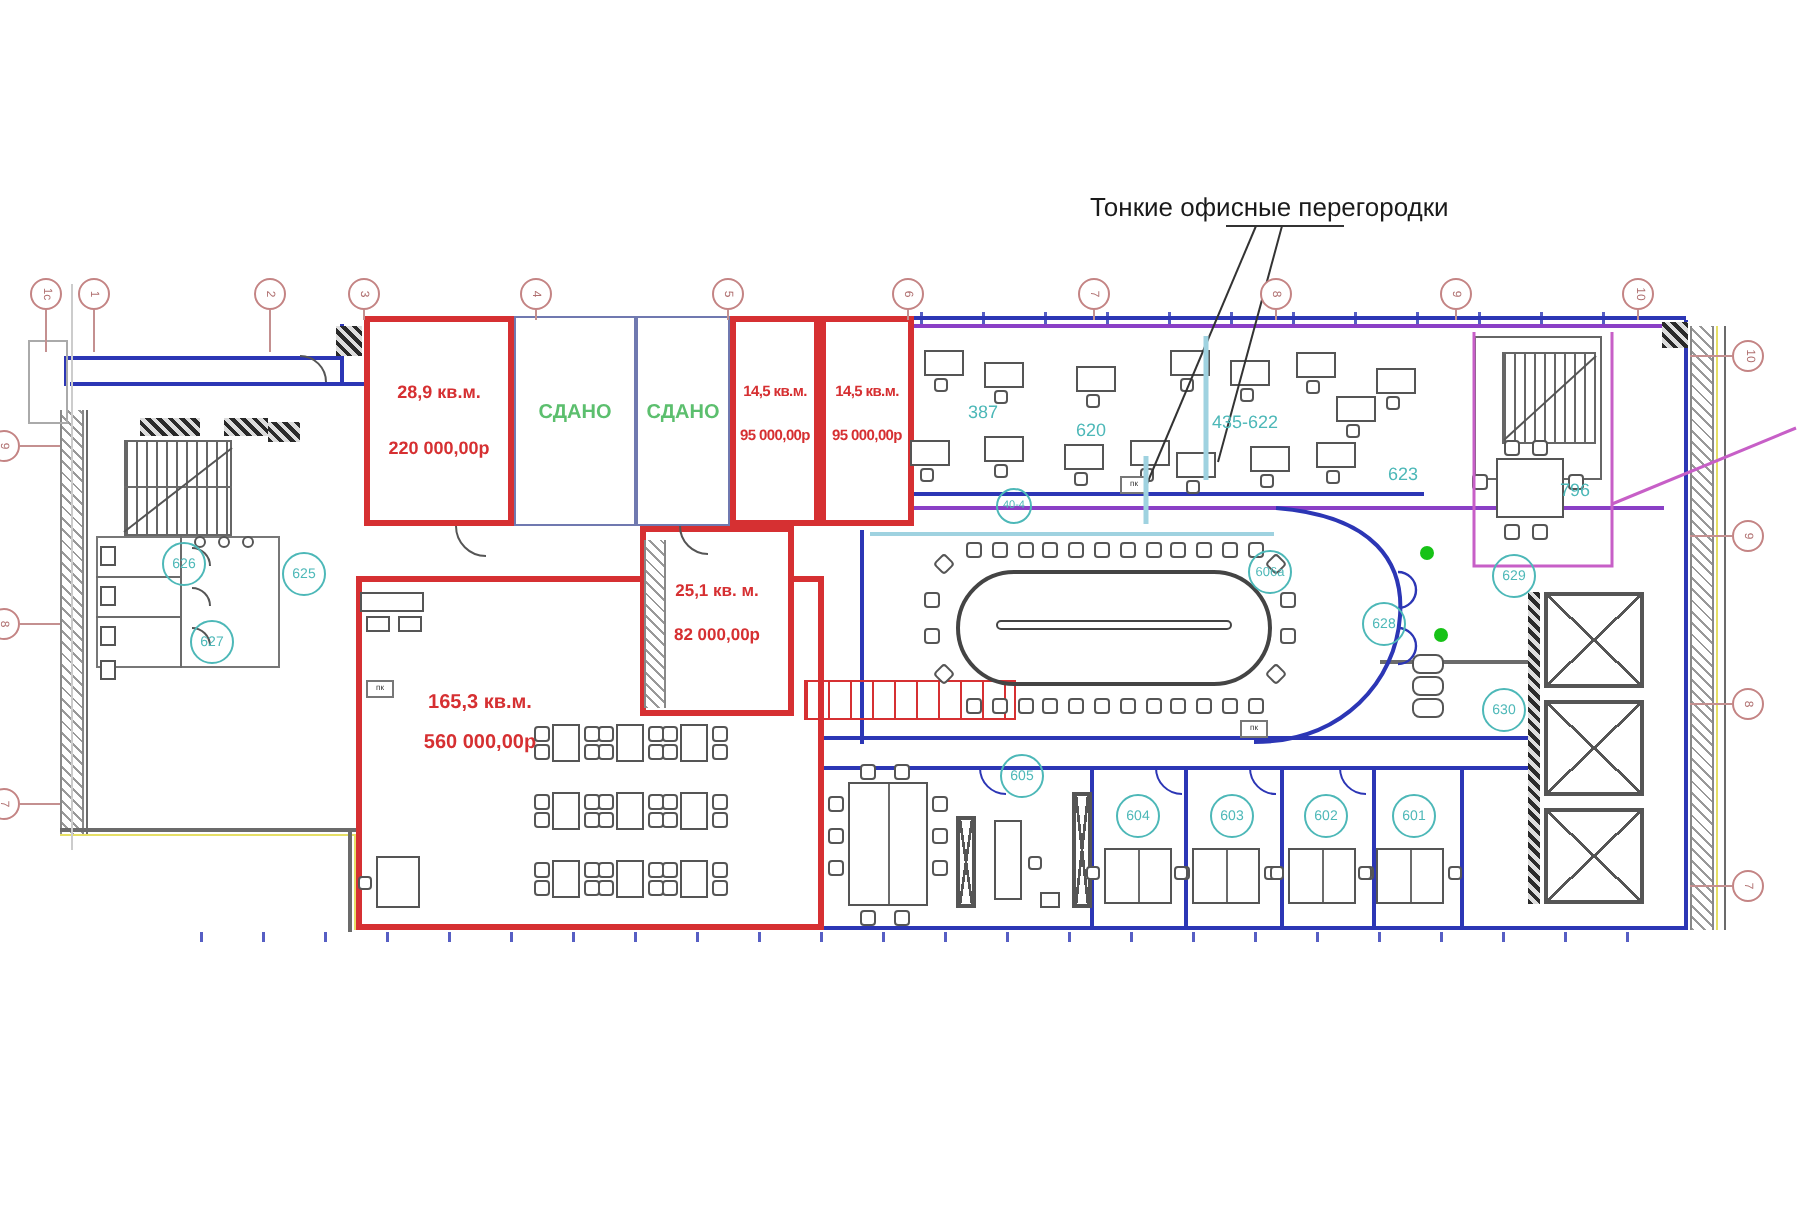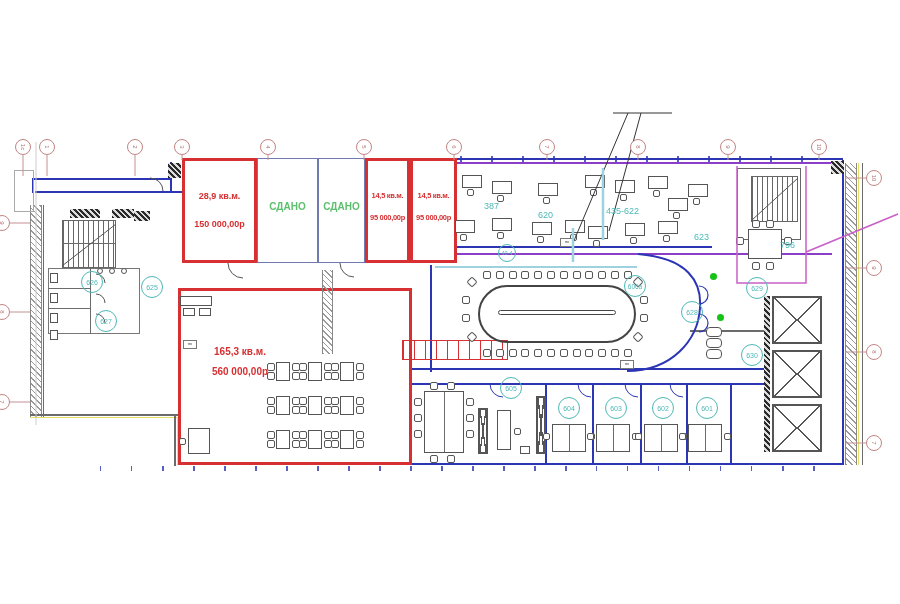--- a/index.html
+++ b/index.html
@@ -85,39 +85,43 @@
   <div class="hatchd" style="left:70px;top:209px;width:30px;height:9px;"></div>
   <div class="hatchd" style="left:112px;top:209px;width:22px;height:9px;"></div>
   <div class="hatchd" style="left:134px;top:211px;width:16px;height:10px;"></div>
   <div class="abs" style="left:48px;top:268px;width:92px;height:66px;border:1px solid #777;box-sizing:border-box;"></div>
   <div class="wall-g" style="left:48px;top:288px;width:42px;height:1px;"></div>
   <div class="wall-g" style="left:48px;top:308px;width:42px;height:1px;"></div>
   <div class="wall-g" style="left:90px;top:268px;width:1px;height:66px;"></div>
 
   <div class="redroom" style="left:182px;top:158px;width:75px;height:105px;z-index:2;">
     <div class="rlabel" style="top:30px;font-size:9px;">28,9 кв.м.</div>
-    <div class="rlabel" style="top:58px;font-size:9px;">150 000,00р</div>
+    <div class="rlabel" style="top:58px;font-size:9px;">220 000,00р</div>
   </div>
   <div class="grayroom" style="left:257px;top:158px;width:61px;height:105px;z-index:2;">
     <div class="sdano" style="top:42px;">СДАНО</div>
   </div>
   <div class="grayroom" style="left:318px;top:158px;width:47px;height:105px;z-index:2;">
     <div class="sdano" style="top:42px;">СДАНО</div>
   </div>
   <div class="redroom" style="left:365px;top:158px;width:45px;height:105px;z-index:2;">
     <div class="rlabel" style="top:30px;font-size:7.5px;letter-spacing:-0.3px;">14,5 кв.м.</div>
     <div class="rlabel" style="top:52px;font-size:7.5px;letter-spacing:-0.3px;">95 000,00р</div>
   </div>
   <div class="redroom" style="left:410px;top:158px;width:47px;height:105px;z-index:2;">
     <div class="rlabel" style="top:30px;font-size:7.5px;letter-spacing:-0.3px;">14,5 кв.м.</div>
     <div class="rlabel" style="top:52px;font-size:7.5px;letter-spacing:-0.3px;">95 000,00р</div>
   </div>
   <div class="redroom" style="left:178px;top:288px;width:234px;height:177px;z-index:2;">
     <div class="rlabel" style="top:55px;left:-55px;font-size:10px;">165,3 кв.м.</div>
     <div class="rlabel" style="top:75px;left:-55px;font-size:10px;">560 000,00р</div>
+  </div>
+  <div class="redroom" style="left:320px;top:263px;width:77px;height:95px;z-index:2;">
+    <div class="rlabel" style="top:24px;font-size:8.5px;">25,1 кв. м.</div>
+    <div class="rlabel" style="top:46px;font-size:8.5px;">82 000,00р</div>
   </div>
   <div class="hatch" style="left:322px;top:270px;width:11px;height:84px;z-index:3;"></div>
   <div class="redstripe" style="left:402px;top:340px;width:106px;height:20px;"></div>
 
   <div class="abs" style="left:478px;top:285px;width:158px;height:58px;border:2px solid #444;border-radius:29px;box-sizing:border-box;z-index:3;"></div>
   <div class="abs" style="left:498px;top:310px;width:118px;height:5px;border:1px solid #444;border-radius:3px;box-sizing:border-box;z-index:3;"></div>
 
   <div class="desk" style="left:748px;top:229px;width:34px;height:30px;"></div>
 
   <div class="desk" style="left:424px;top:391px;width:40px;height:62px;"></div>
@@ -144,20 +148,21 @@
   <div class="desk" style="left:199px;top:308px;width:12px;height:8px;"></div>
   <div class="desk" style="left:188px;top:428px;width:22px;height:26px;"></div>
   <div class="chair sm" style="left:179px;top:438px;"></div>
 
   <div class="greendot" style="left:710px;top:273px;"></div>
   <div class="greendot" style="left:717px;top:314px;"></div>
   <div class="pkbox" style="left:183px;top:340px;">пк</div>
   <div class="pkbox" style="left:620px;top:360px;">пк</div>
   <div class="pkbox" style="left:560px;top:238px;">пк</div>
 
+  <div class="anno" style="left:545px;top:96px;">Тонкие офисные перегородки</div>
 
   <div class="onum" style="left:484px;top:201px;">387</div>
   <div class="onum" style="left:538px;top:210px;">620</div>
   <div class="onum" style="left:606px;top:206px;">435-622</div>
   <div class="onum" style="left:694px;top:232px;">623</div>
   <div class="onum" style="left:780px;top:240px;">796</div>
   <div class="badge" style="left:81px;top:271px;">626</div>
   <div class="badge" style="left:141px;top:276px;">625</div>
   <div class="badge" style="left:95px;top:310px;">627</div>
   <div class="badge" style="left:624px;top:275px;font-size:6.5px;">606а</div>

